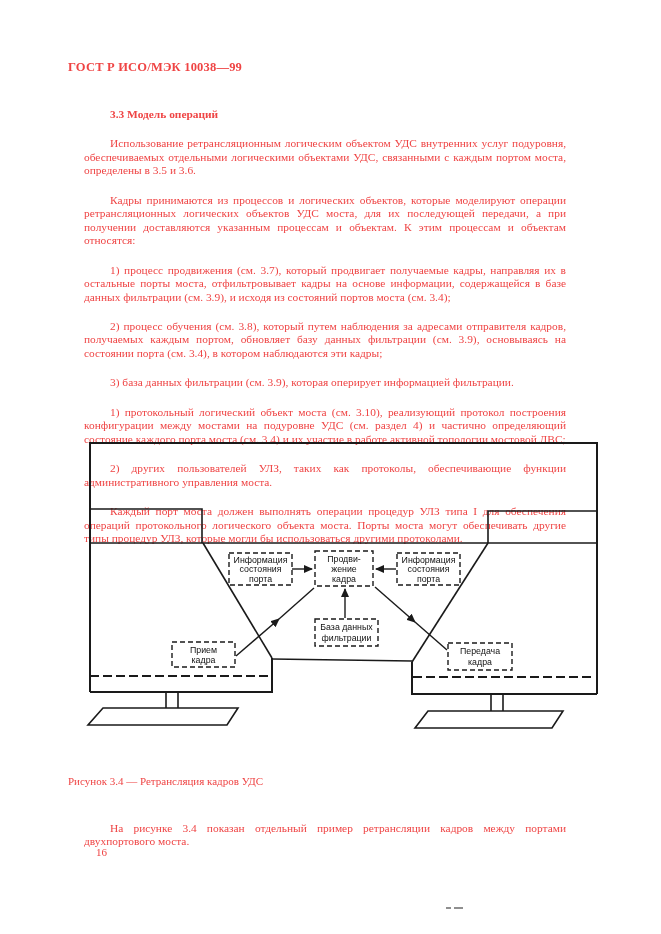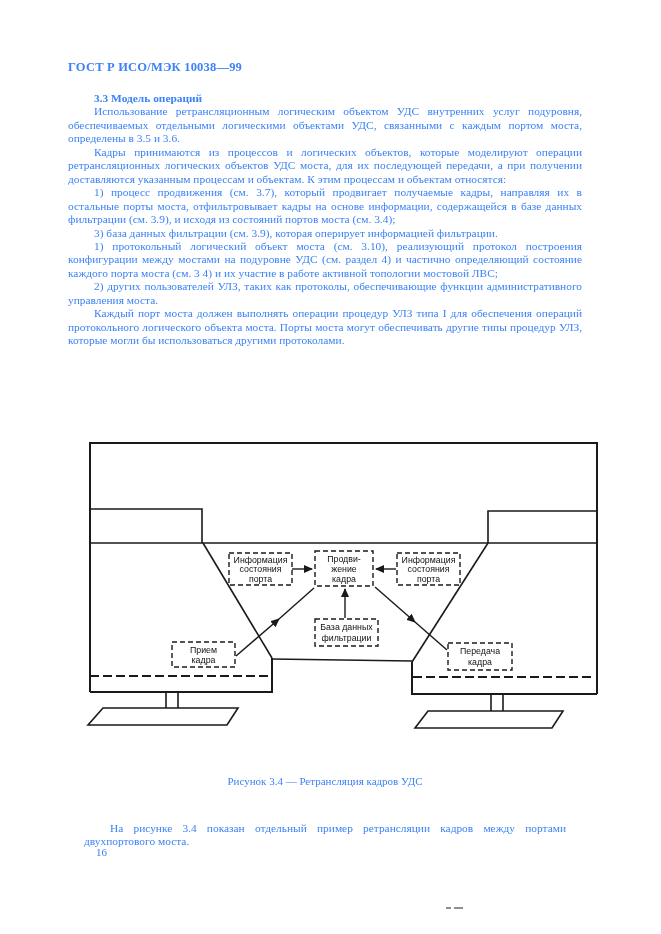--- a/index.html
+++ b/index.html
@@ -1,33 +1,33 @@
 <!DOCTYPE html>
 <html><head>
 <meta charset="utf-8">
 <style>
   html,body{margin:0;padding:0;background:#e8e8e8;}
   .page{
     position:relative;width:661px;height:934px;background:#ffffff;
-    font-family:"Liberation Serif", serif;color:#3b82f6;overflow:hidden;
+    font-family:"Liberation Serif", serif;color:#ef4444;overflow:hidden;
     margin:0 auto;
   }
   .doc-header{
     position:absolute;left:68px;top:60px;font-weight:bold;font-size:12.5px;
     letter-spacing:.2px;white-space:nowrap;
   }
   .body-text{
     position:absolute;left:68px;top:92px;width:514px;
     font-size:11.4px;line-height:13.45px;text-align:justify;
   }
-  .body-text p{margin:0;text-indent:26px;}
+  .body-text p{margin:16px;text-indent:26px;}
   .body-text p.bold{font-weight:bold;}
   .figure-svg{position:absolute;left:85px;top:438px;}
   .figure-caption{
-    position:absolute;left:68px;top:775px;width:514px;text-align:center;
+    position:absolute;left:68px;top:775px;width:514px;text-align:left;
     font-size:11px;
   }
   .closing{
     position:absolute;left:68px;top:806px;width:514px;
     font-size:11.4px;line-height:13.45px;text-align:justify;
   }
   .closing p{margin:16px;text-indent:26px;}
   .page-number{position:absolute;left:68px;top:846px;font-size:11px;margin-left:28px;}
   .scan-artifact{position:absolute;left:446px;top:907px;height:2px;}
   .scan-artifact span{display:inline-block;height:2px;background:#8f8f8f;vertical-align:top;}
@@ -43,20 +43,21 @@
 
 <div class="page">
 
   <div class="doc-header">ГОСТ Р ИСО/МЭК 10038—99</div>
 
   <div class="body-text">
     <p class="bold">3.3 Модель операций</p>
     <p>Использование ретрансляционным логическим объектом УДС внутренних услуг подуровня, обеспечиваемых отдельными логическими объектами УДС, связанными с каждым портом моста, определены в 3.5 и 3.6.</p>
     <p>Кадры принимаются из процессов и логических объектов, которые моделируют операции ретрансляционных логических объектов УДС моста, для их последующей передачи, а при получении доставляются указанным процессам и объектам. К этим процессам и объектам относятся:</p>
     <p>1) процесс продвижения (см. 3.7), который продвигает получаемые кадры, направляя их в остальные порты моста, отфильтровывает кадры на основе информации, содержащейся в базе данных фильтрации (см. 3.9), и исходя из состояний портов моста (см. 3.4);</p>
+    <p>2) процесс обучения (см. 3.8), который путем наблюдения за адресами отправителя кадров, получаемых каждым портом, обновляет базу данных фильтрации (см. 3.9), основываясь на состоянии порта (см. 3.4), в котором наблюдаются эти кадры;</p>
     <p>3) база данных фильтрации (см. 3.9), которая оперирует информацией фильтрации.</p>
     <p>1) протокольный логический объект моста (см. 3.10), реализующий протокол построения конфигурации между мостами на подуровне УДС (см. раздел 4) и частично определяющий состояние каждого порта моста (см. 3 4) и их участие в работе активной топологии мостовой ЛВС;</p>
     <p>2) других пользователей УЛЗ, таких как протоколы, обеспечивающие функции административного управления моста.</p>
     <p>Каждый порт моста должен выполнять операции процедур УЛЗ типа I для обеспечения операций протокольного логического объекта моста. Порты моста могут обеспечивать другие типы процедур УЛЗ, которые могли бы использоваться другими протоколами.</p>
   </div>
 
   <svg class="figure-svg" width="515" height="327" viewBox="0 0 515 327">
     <defs>
       <marker id="ah" markerUnits="userSpaceOnUse" markerWidth="10" markerHeight="8" refX="8" refY="4" orient="auto">
         <path d="M0,0 L9,4 L0,8 Z" fill="#1a1a1a"></path>

